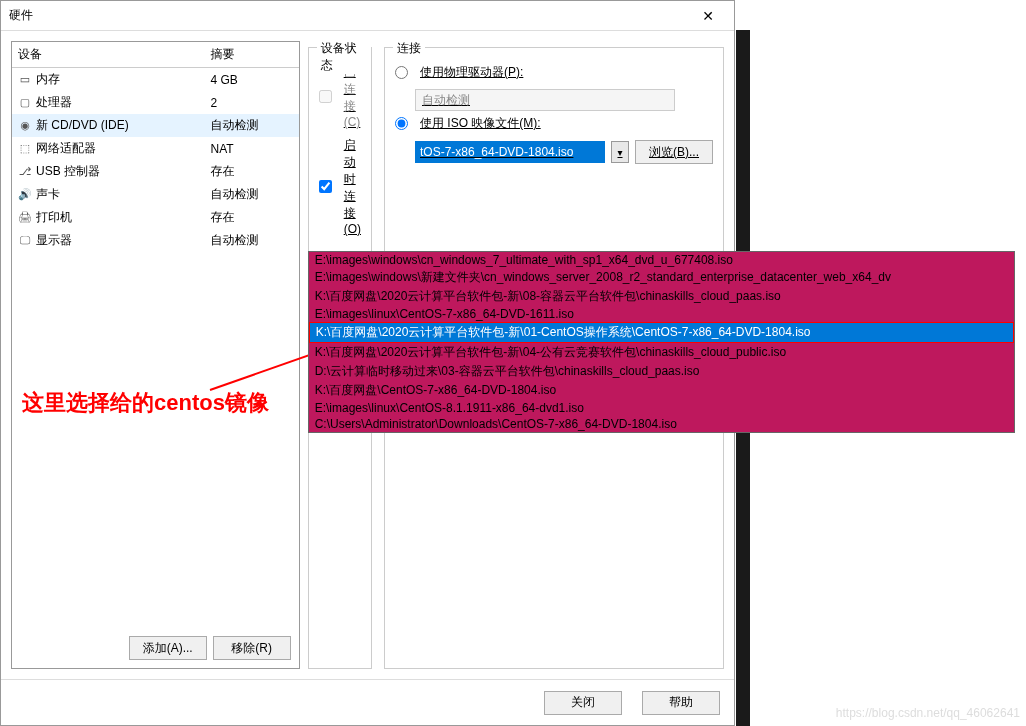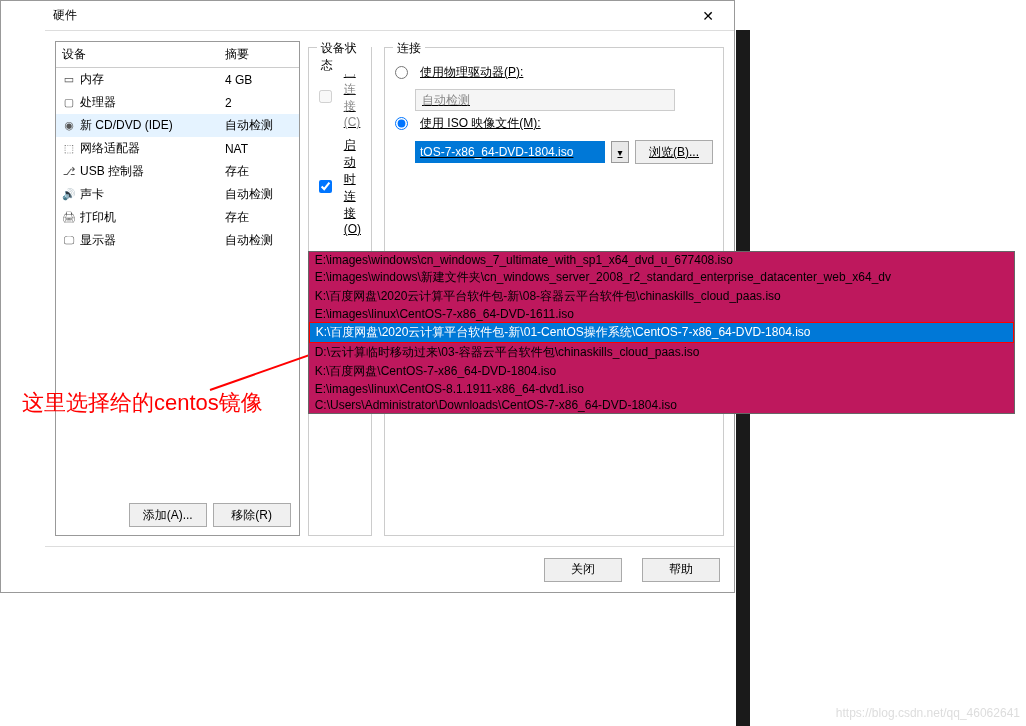--- a/index.html
+++ b/index.html
@@ -9,26 +9,25 @@
       background: #fff;
       color: #000;
       position: relative;
       width: 1026px;
       height: 726px;
       overflow: hidden;
     }
     .dialog {
       position: absolute;
       left: 0; top: 0;
-      width: 735px; height: 593px;
+      width: 735px; height: 726px;
       border: 1px solid #999;
       background: #fff;
       display: flex;
       flex-direction: column;
-      padding-left: 44px;
     }
     .titlebar {
       height: 30px;
       display: flex;
       align-items: center;
       padding: 0 8px;
       font-size: 12px;
       border-bottom: 1px solid #ddd;
     }
     .titlebar-title { flex: 1; }
@@ -194,21 +193,21 @@
       position: absolute;
       left: 736px; top: 30px;
       width: 14px; height: 696px;
       background: #1a1a1a;
     }
     .annotation {
       position: absolute;
       left: 22px; top: 388px;
       color: #ff0000;
       font-size: 22px;
-      font-weight: normal;
+      font-weight: bold;
     }
     .arrow-svg {
       position: absolute;
       left: 200px; top: 310px;
       z-index: 5;
       pointer-events: none;
     }
     .watermark {
       position: absolute;
       right: 6px; bottom: 6px;
@@ -353,20 +352,21 @@
           <button class="win-btn">浏览(B)...</button>
         </div>
       </div>
 
       <div class="dropdown-list" id="dropdown-list">
           <div class="dropdown-item">E:\images\windows\cn_windows_7_ultimate_with_sp1_x64_dvd_u_677408.iso</div>
           <div class="dropdown-item">E:\images\windows\新建文件夹\cn_windows_server_2008_r2_standard_enterprise_datacenter_web_x64_dv</div>
           <div class="dropdown-item">K:\百度网盘\2020云计算平台软件包-新\08-容器云平台软件包\chinaskills_cloud_paas.iso</div>
           <div class="dropdown-item">E:\images\linux\CentOS-7-x86_64-DVD-1611.iso</div>
           <div class="dropdown-item highlighted">K:\百度网盘\2020云计算平台软件包-新\01-CentOS操作系统\CentOS-7-x86_64-DVD-1804.iso</div>
+          <div class="dropdown-item">K:\百度网盘\2020云计算平台软件包-新\04-公有云竞赛软件包\chinaskills_cloud_public.iso</div>
           <div class="dropdown-item">D:\云计算临时移动过来\03-容器云平台软件包\chinaskills_cloud_paas.iso</div>
           <div class="dropdown-item">K:\百度网盘\CentOS-7-x86_64-DVD-1804.iso</div>
           <div class="dropdown-item">E:\images\linux\CentOS-8.1.1911-x86_64-dvd1.iso</div>
           <div class="dropdown-item">C:\Users\Administrator\Downloads\CentOS-7-x86_64-DVD-1804.iso</div>
         </div>
     </div>
   </div>
 
   <div class="footer">
     <button class="win-btn">关闭</button>

